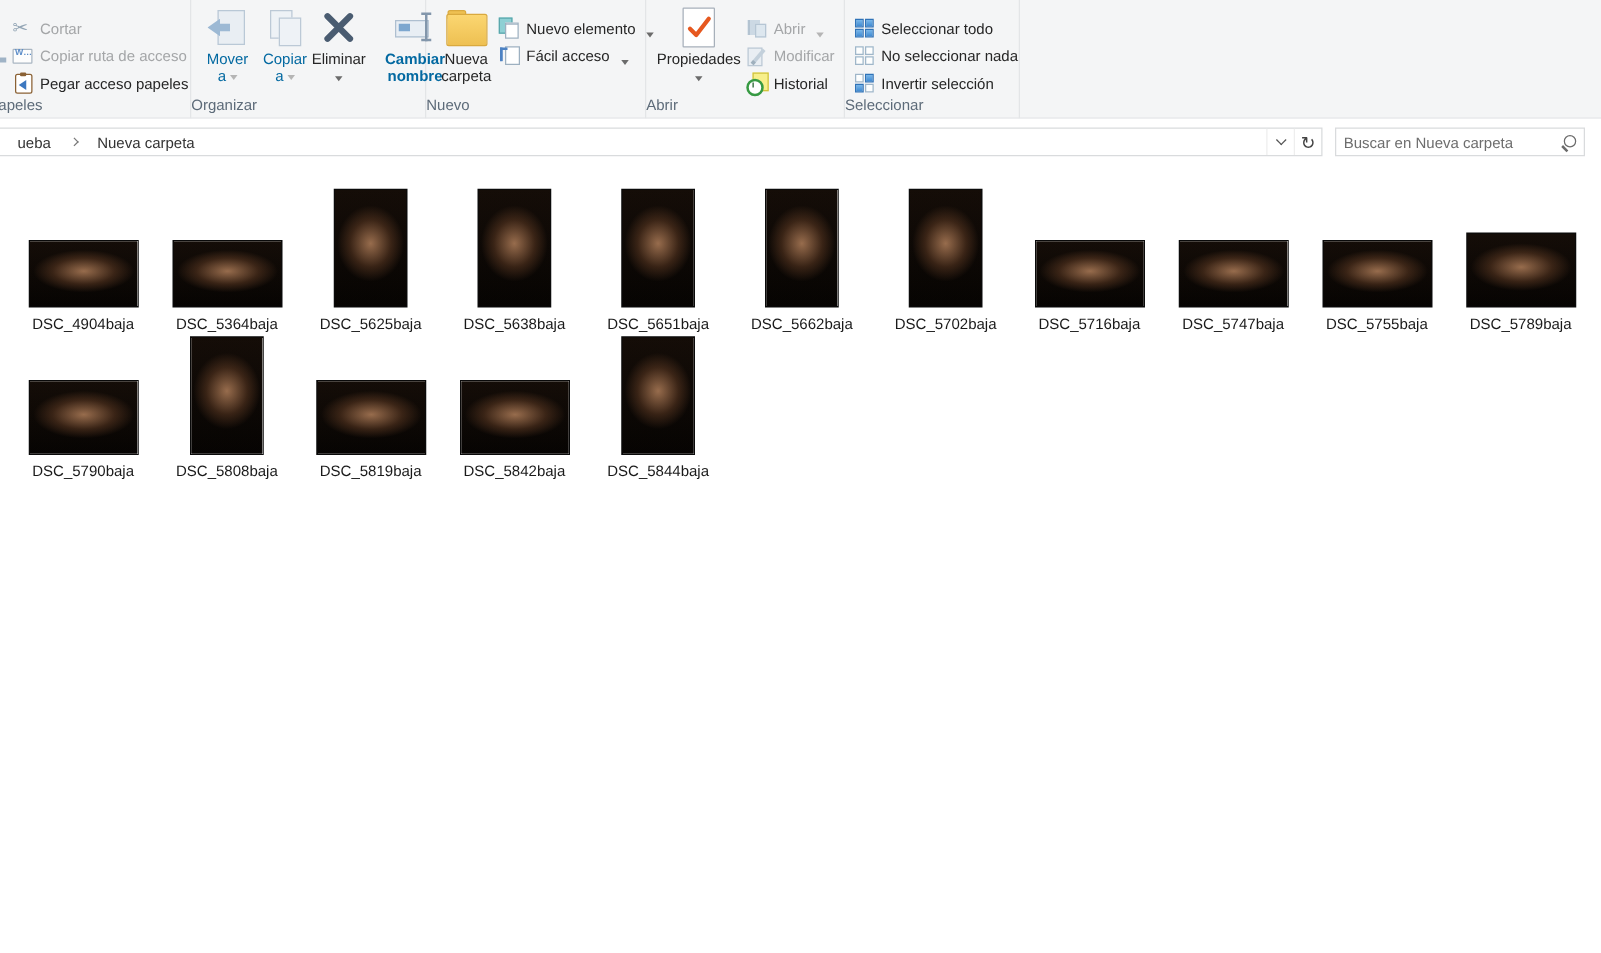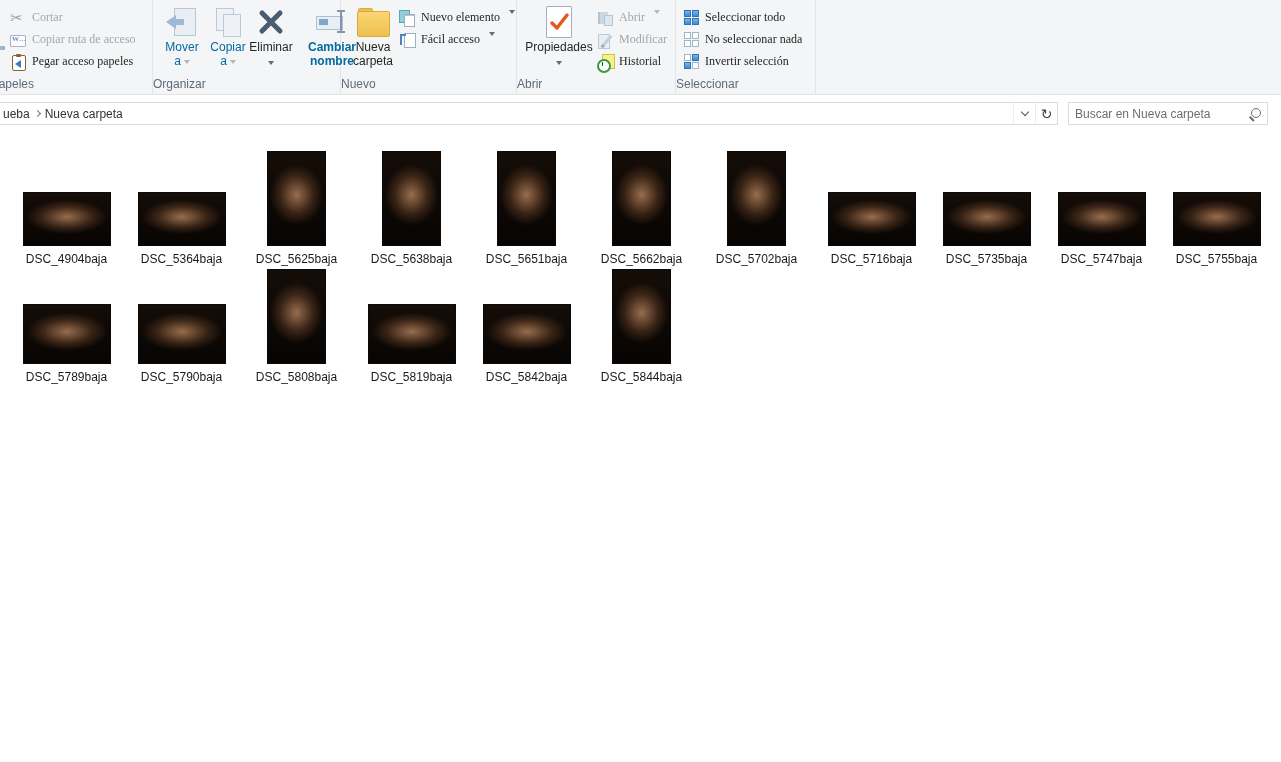--- a/index.html
+++ b/index.html
@@ -12,22 +12,22 @@
   .rgroup { position:absolute; top:0; height:95px; border-right:1px solid #e3e5e7; }
   .g-clip   { left:0;     width:153px; }
   .g-org    { left:153px; width:188px; }
   .g-new    { left:341px; width:176px; }
   .g-open   { left:517px; width:159px; }
   .g-select { left:676px; width:140px; }
   .section-label { position:absolute; bottom:4px; left:0; width:100%;
     color:#5d6b79; font-size:12px; white-space:nowrap; }
   .g-clip .section-label { left:-8px; text-align:left; width:auto; }
 
-  .srow { position:absolute; height:20px; display:flex; align-items:flex-start;
-    gap:6px; white-space:nowrap; cursor:default;font-family:Liberation Serif, serif; }
+  .srow { position:absolute; height:20px; display:flex; align-items:flex-end;
+    gap:6px; white-space:nowrap; cursor:default; }
   .srow span.lbl { font-size:12px; }
   .disabled, .disabled span.lbl { color:#a4a6a8; }
 
   .bigbtn { position:absolute; top:4px; height:74px; display:flex;
     flex-direction:column; align-items:center; cursor:default; }
   .bigbtn .icn { height:36px; display:flex; align-items:center; justify-content:center; }
   .bigbtn .cap { text-align:center; line-height:14px; font-size:12px; }
   .bigbtn.disabled .cap { color:#0369a1; }
 
   .dd { display:inline-block; width:0; height:0; border-left:3px solid transparent;
@@ -100,21 +100,21 @@
     background:#eec052; border:1px solid #d9a93e; border-radius:2px 2px 0 0; }
   .bi-folder::after { content:""; position:absolute; left:0; top:3px; width:31px; height:24px;
     background:linear-gradient(180deg,#fbd671,#eec052); border:1px solid #d9a93e; border-radius:2px; }
   .bi-props { width:26px; height:32px; background:#fff; border:1px solid #a7b0ba;
     border-radius:1px; position:relative; display:flex; align-items:center; justify-content:center; }
 
   
   .addr-row { position:relative; width:1281px; height:35px; background:#fff; }
   .bc-box { position:absolute; left:-1px; top:7px; width:1059px; height:23px;
     border:1px solid #d9dbdd; background:#fff; display:flex; align-items:center; }
-  .bc-item { padding:0 3px; color:#333; cursor:default; white-space:nowrap; }
+  .bc-item { padding:0 14px; color:#333; cursor:default; white-space:nowrap; }
   .chev-r { width:5px; height:5px; border-top:1px solid #777; border-right:1px solid #777;
     transform:rotate(45deg); margin:0 2px; flex:none; }
   .bc-fill { flex:1; }
   .bc-btn { width:22px; height:21px; display:flex; align-items:center; justify-content:center;
     border-left:1px solid #eee; cursor:default; }
   .chev-d { width:6px; height:6px; border-right:1px solid #555; border-bottom:1px solid #555;
     transform:rotate(45deg); margin-top:-3px; }
   .refresh-glyph { font-size:14px; color:#444; line-height:1; }
   .search-box { position:absolute; left:1068px; top:7px; width:200px; height:23px;
     border:1px solid #d9dbdd; background:#fff; display:flex; align-items:center; }
@@ -357,32 +357,26 @@
     <div class="fitem">
     <div class="thumbwrap">
       <div class="thumb shape-landscape"></div>
     </div>
     <div class="fname">DSC_5716baja</div>
   </div>
     <div class="fitem">
     <div class="thumbwrap">
       <div class="thumb shape-landscape"></div>
     </div>
-    <div class="fname">DSC_5735baja</div>
+    <div class="fname">DSC_5747baja</div>
   </div>
     <div class="fitem">
     <div class="thumbwrap">
       <div class="thumb shape-landscape"></div>
     </div>
-    <div class="fname">DSC_5747baja</div>
-  </div>
-    <div class="fitem">
-    <div class="thumbwrap">
-      <div class="thumb shape-landscape"></div>
-    </div>
     <div class="fname">DSC_5755baja</div>
   </div>
     <div class="fitem">
     <div class="thumbwrap">
       <div class="thumb shape-landscape2"></div>
     </div>
     <div class="fname">DSC_5789baja</div>
   </div>
     <div class="fitem">
     <div class="thumbwrap">

